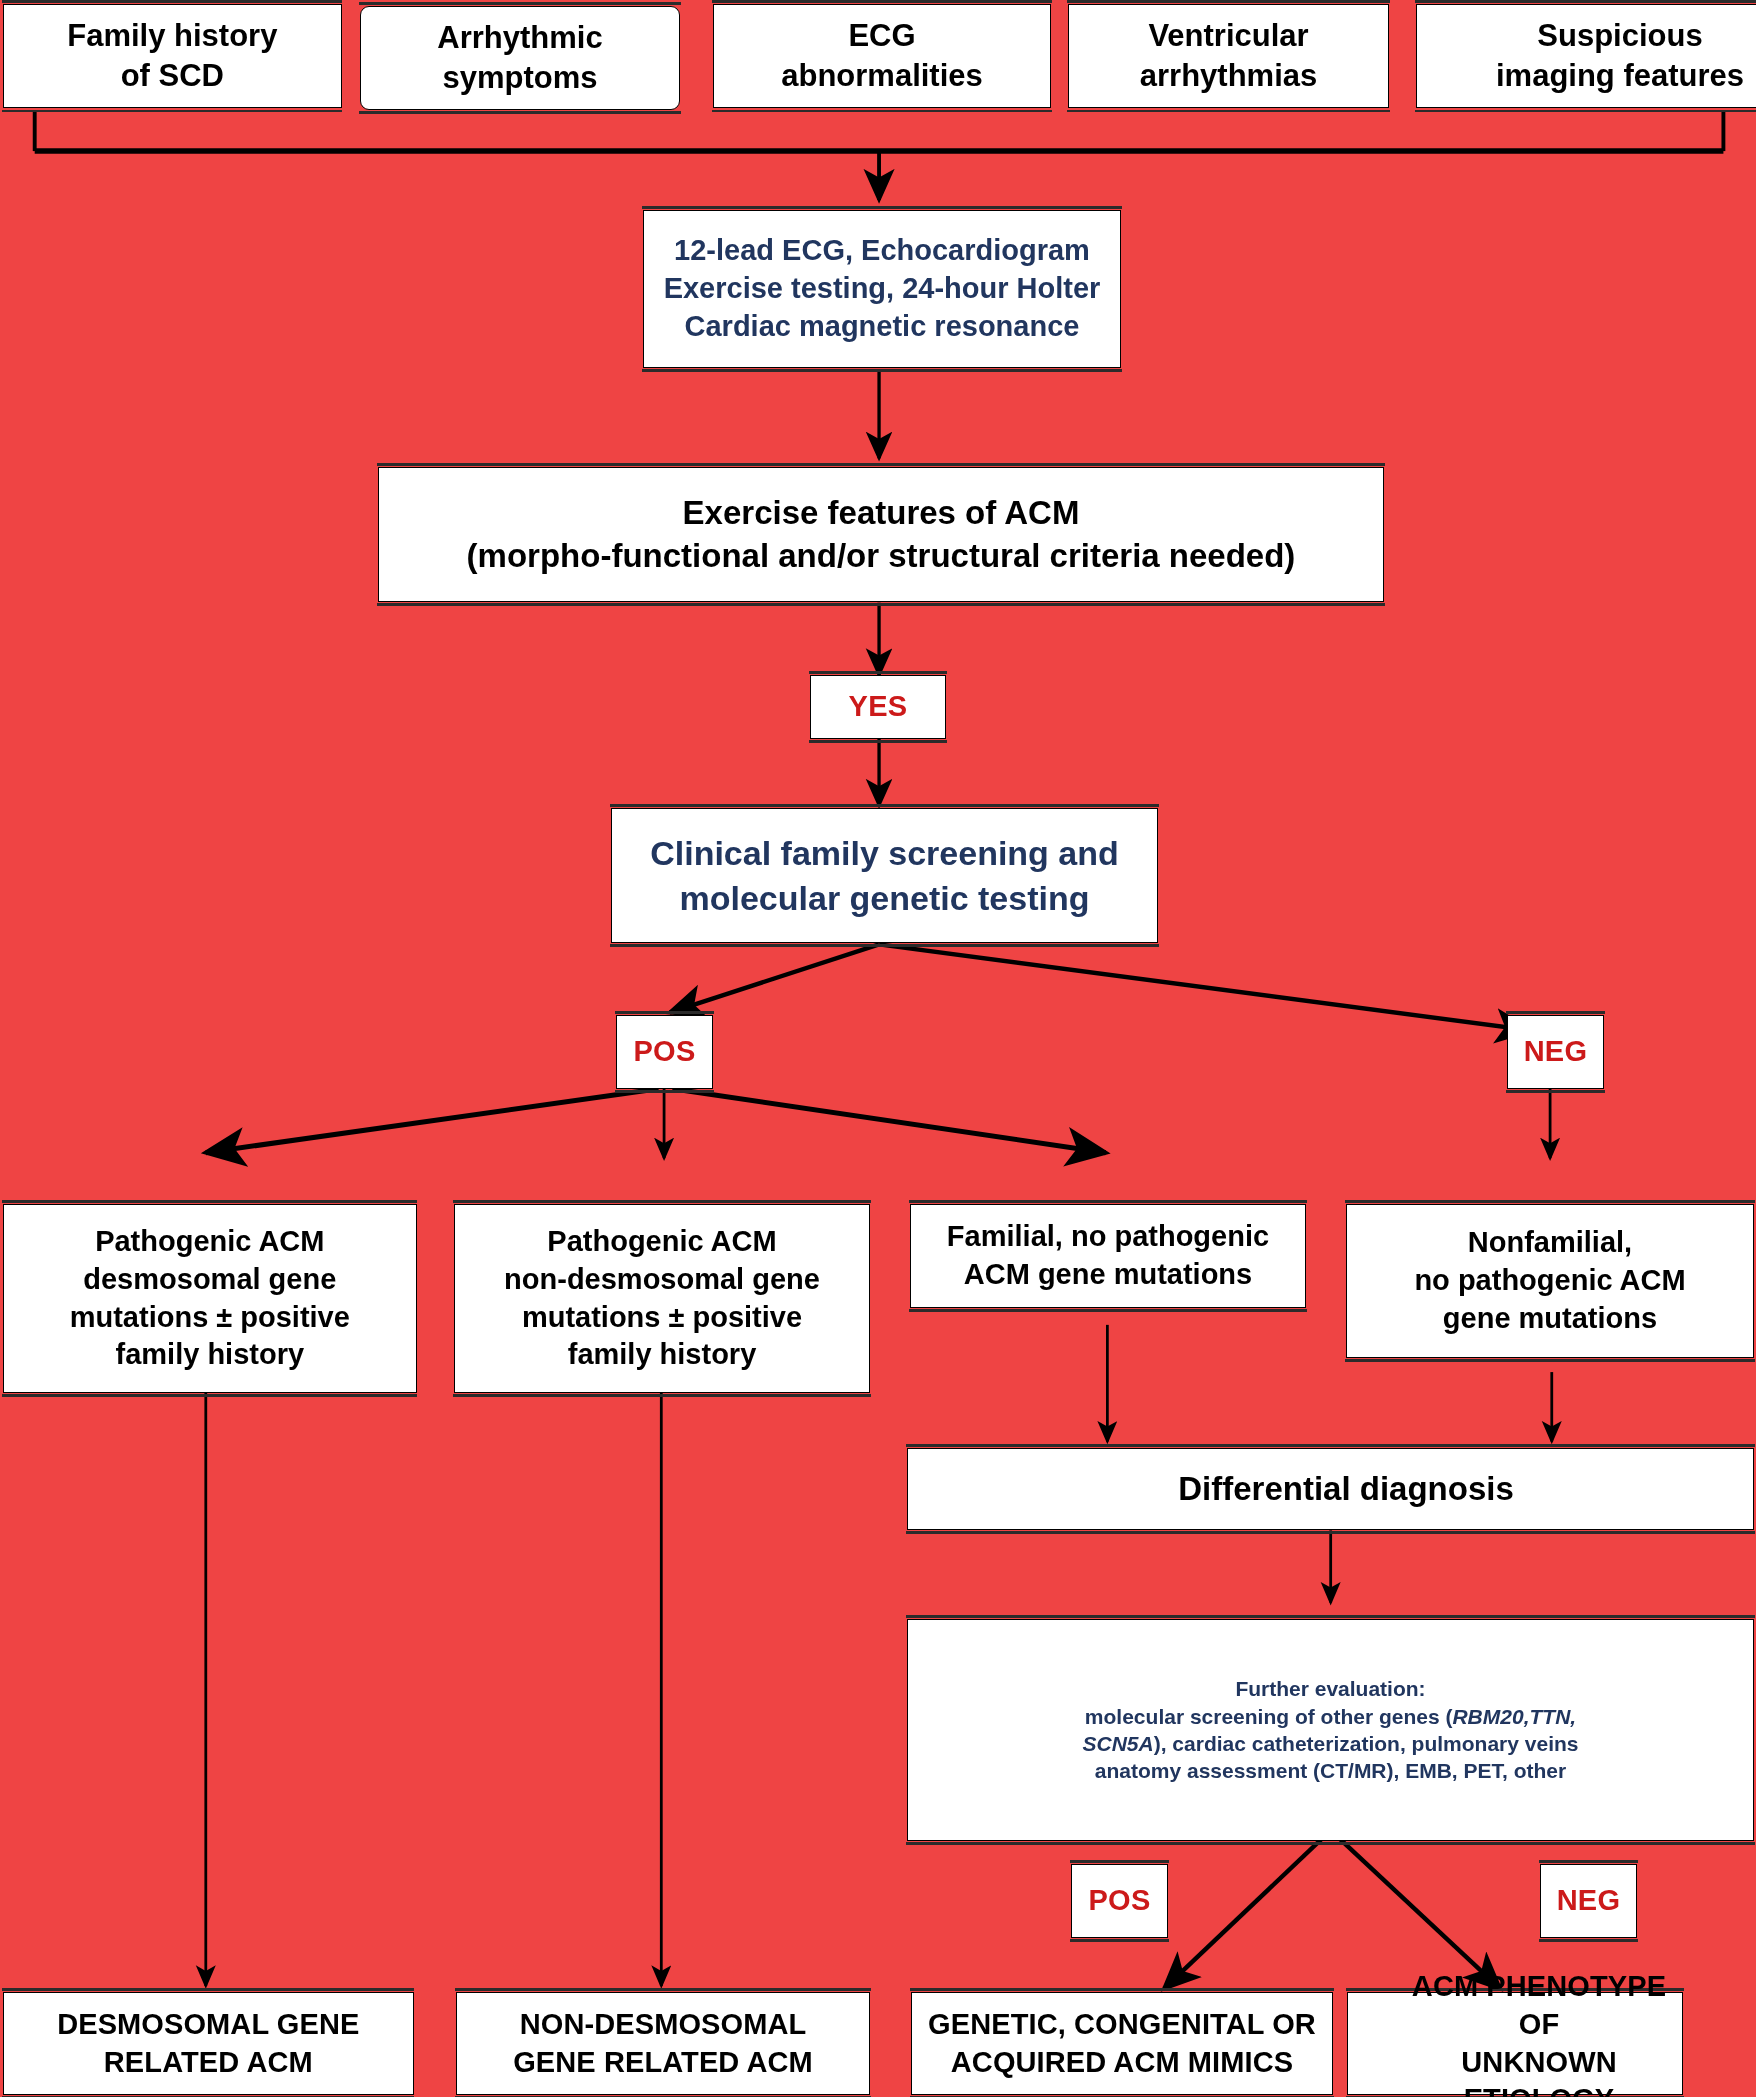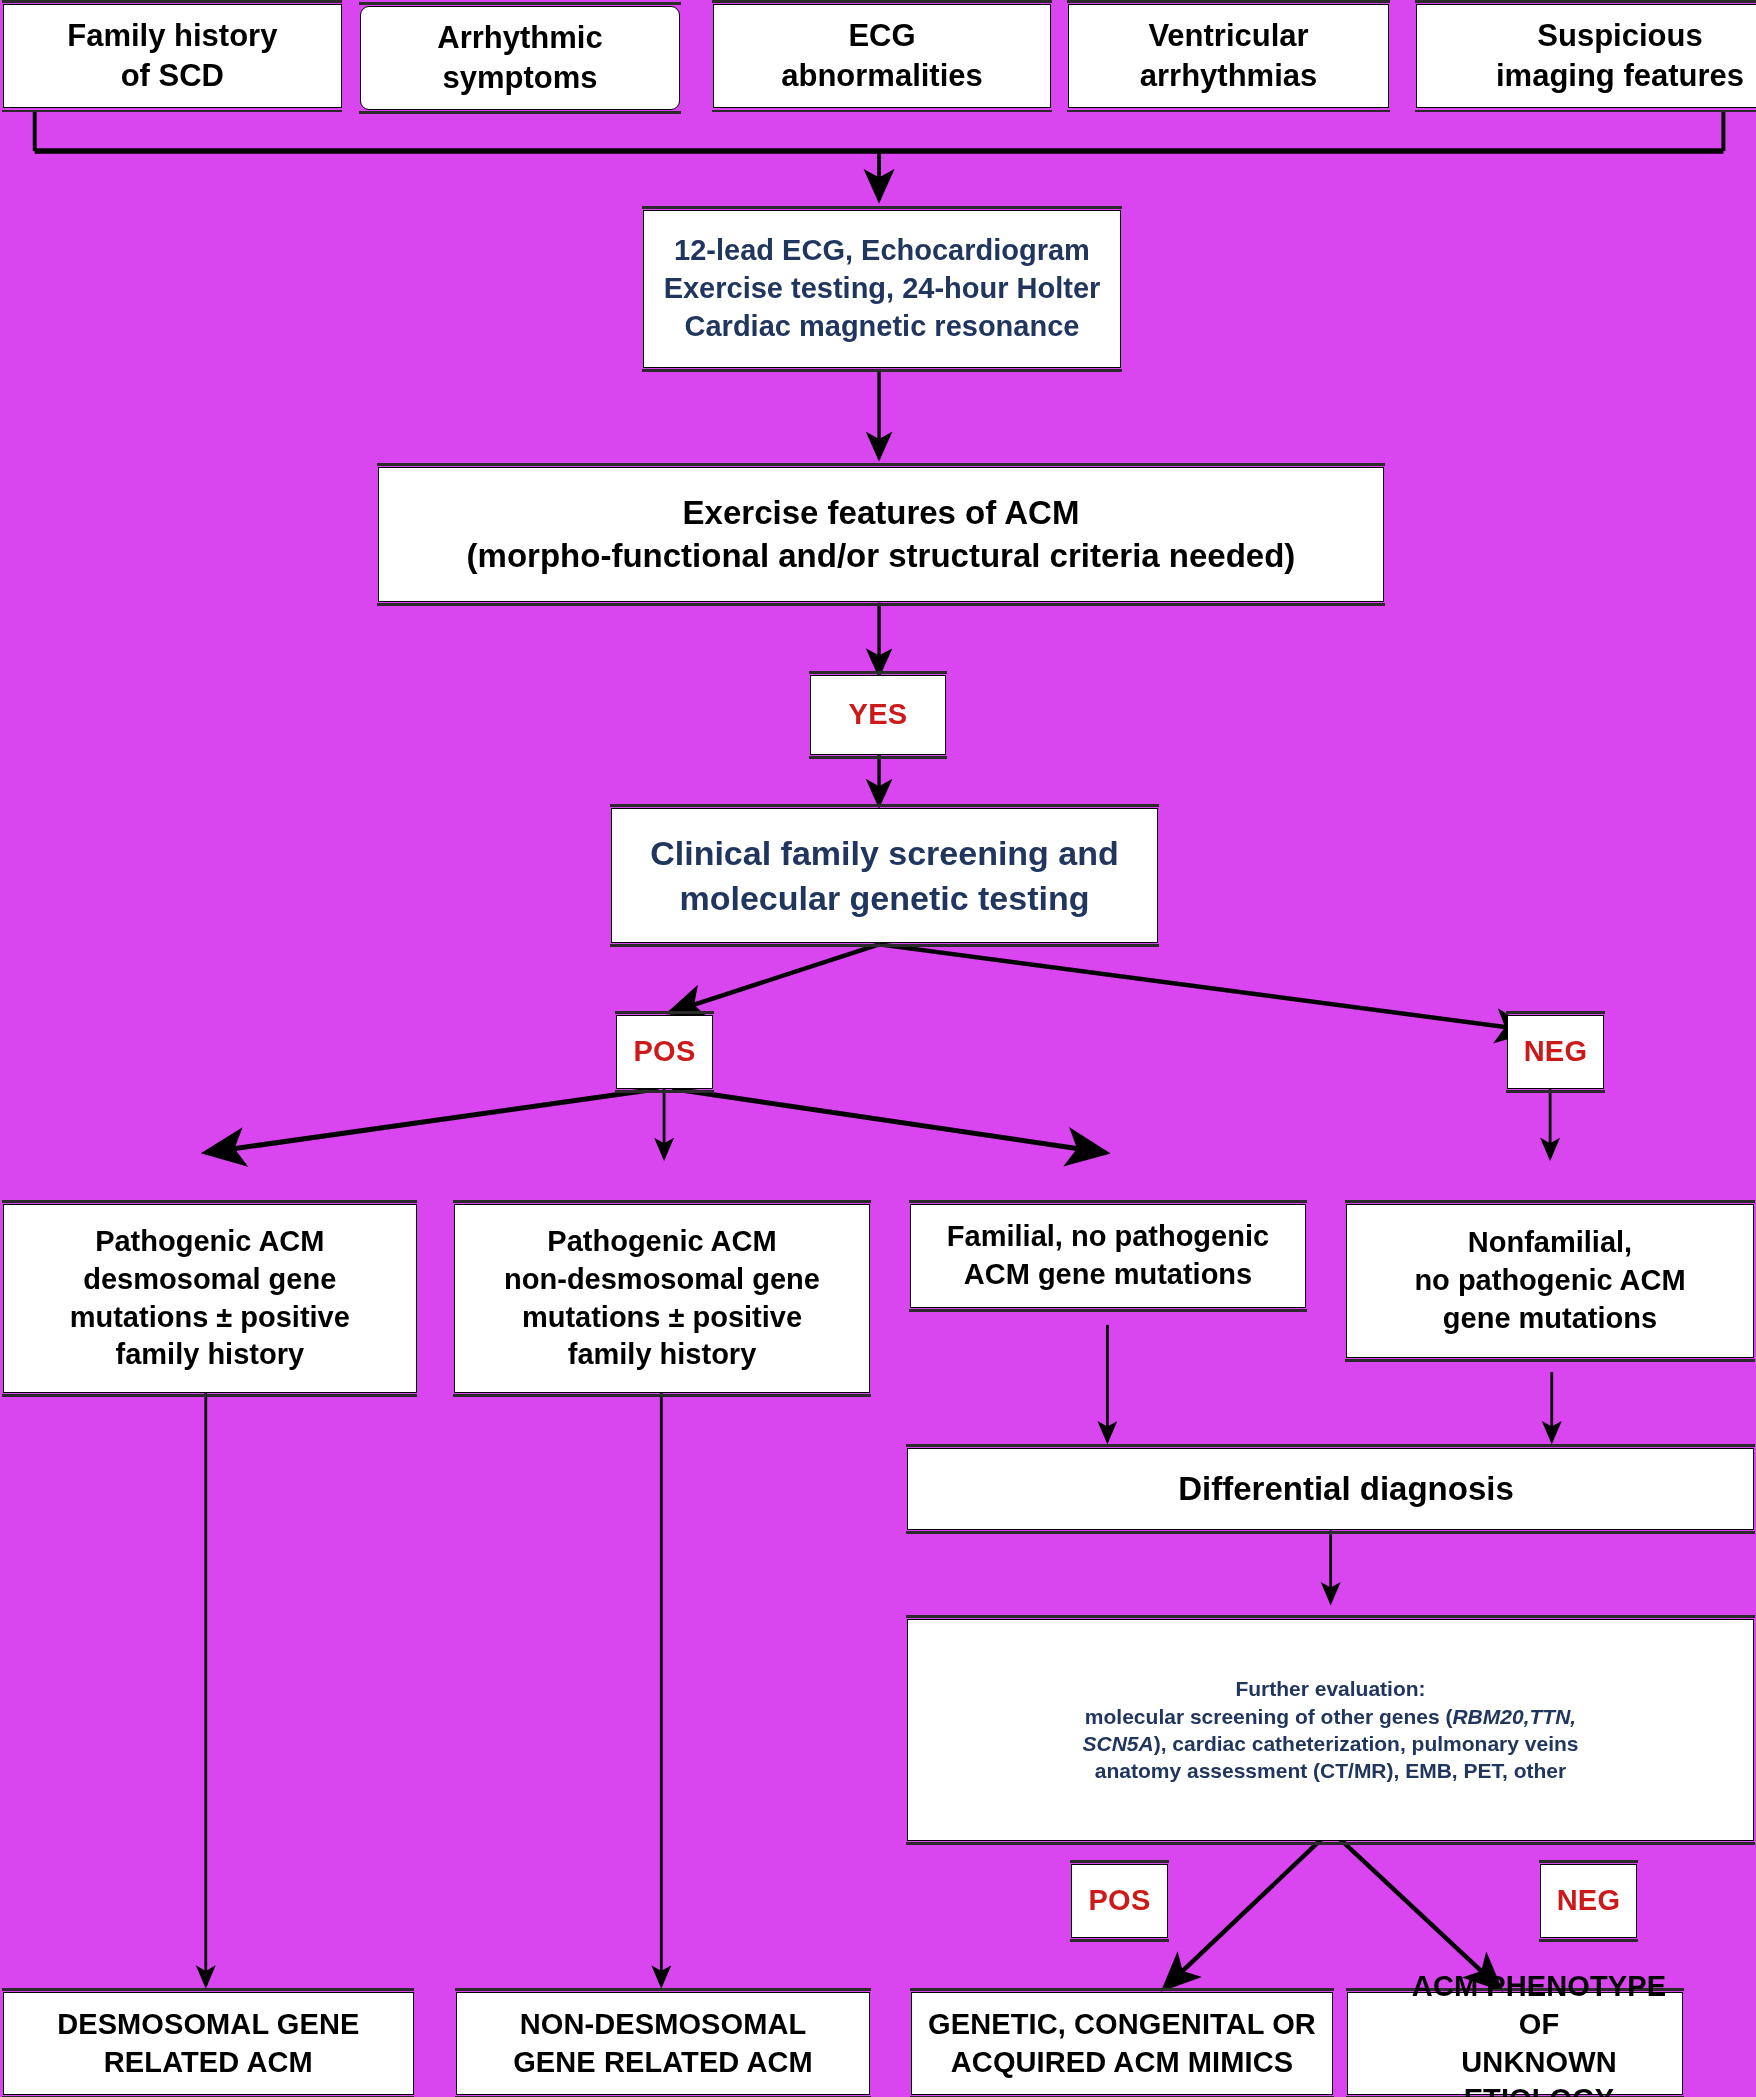--- a/index.html
+++ b/index.html
@@ -8,21 +8,21 @@
     padding: 0;
     background: #ffffff;
   }
   body {
     font-family: "Liberation Sans", sans-serif;
   }
   #stage {
     position: relative;
     width: 1757px;
     height: 2097px;
-    background: #d946ef;
+    background: #ef4444;
     overflow: hidden;
   }
   #wires {
     position: absolute;
     left: 0;
     top: 0;
     width: 1757px;
     height: 2097px;
     pointer-events: none;
   }
@@ -171,21 +171,21 @@
     </div>
   </div>
 
   <div class="node t-clinical" style="left:378px; top:467px; width:1006px; height:135px;">
     <div class="txt">
       <span>Exercise features of ACM</span><br>
       <span>(morpho-functional and/or structural criteria needed)</span>
     </div>
   </div>
 
-  <div class="node t-badge" style="left:810px; top:675px; width:136px; height:80px;">
+  <div class="node t-badge" style="left:810px; top:675px; width:136px; height:64px;">
     <div class="txt red">
       <span>YES</span>
     </div>
   </div>
 
   <div class="node t-screen" style="left:611px; top:808px; width:547px; height:135px;">
     <div class="txt blue">
       <span>Clinical family screening and</span><br>
       <span>molecular genetic testing</span>
     </div>

